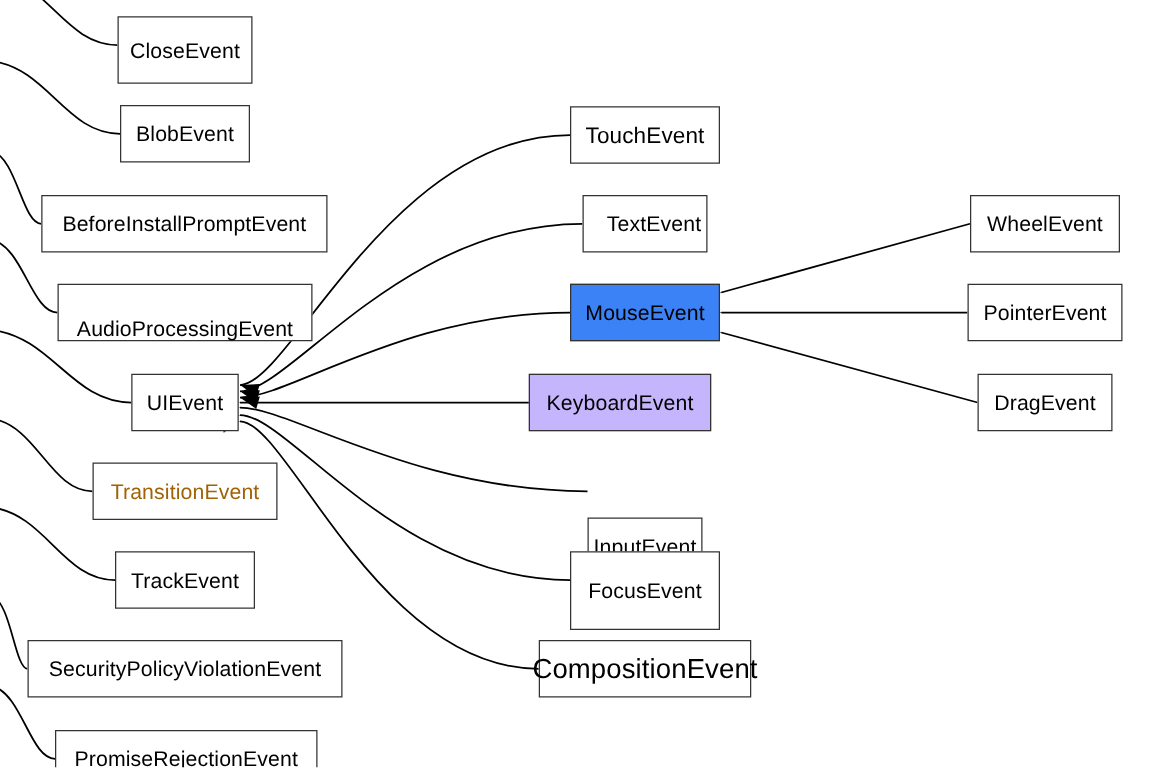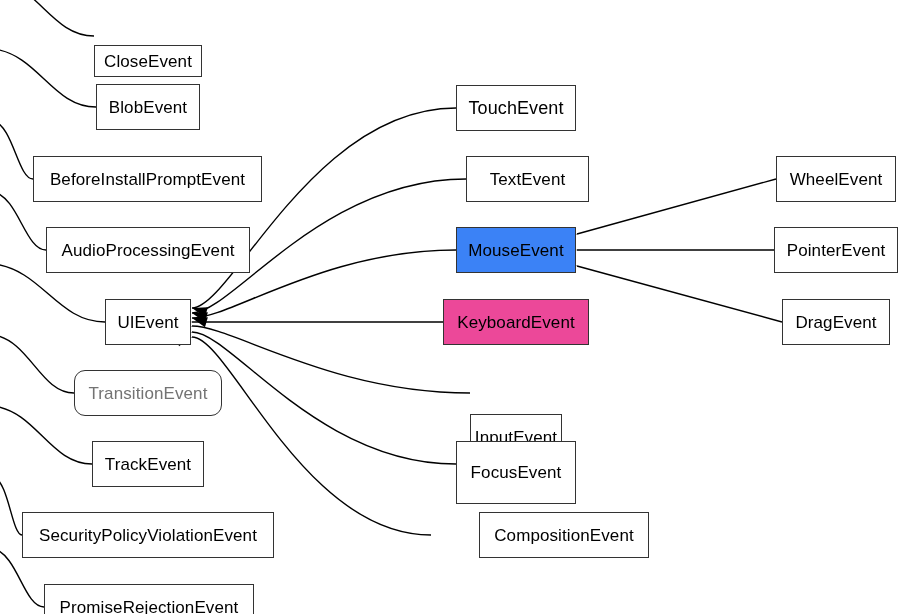--- a/index.html
+++ b/index.html
@@ -80,66 +80,66 @@
         <polygon points="192,326 179.01438881117363,335.1331211561342 176.14776031067683,325.13599951837574" fill="#000000"></polygon>
         <polygon points="192,332 179.01438881117363,341.1331211561342 176.14776031067683,331.13599951837574" fill="#000000"></polygon>
         <polygon points="192,337 179.01438881117363,346.1331211561342 176.14776031067683,336.13599951837574" fill="#000000"></polygon>
         <polygon points="577,234 563.9272909876528,243.00801193818572 561.1567872621757,232.98382573145963" fill="#000000"></polygon>
         <polygon points="577,250 562,255.2 562,244.8" fill="#000000"></polygon>
         <polygon points="577,266 561.159891914573,267.06347347968233 563.9004536604444,257.0310599456883" fill="#000000"></polygon>
       </g>
   </svg>
 
   <div id="nodes-layer">
-      <div class="node" style="left: 94px; top: 13px; width: 108px; height: 32px; border-color: rgb(51, 51, 51); background: rgb(255, 255, 255); color: rgb(0, 0, 0); font-size: 17px; margin-top: 32px;">
+      <div class="node" style="left: 94px; top: 13px; width: 108px; height: 54px; border-color: rgb(51, 51, 51); background: rgb(255, 255, 255); color: rgb(0, 0, 0); font-size: 17px;">
         <span class="node-label">CloseEvent</span>
       </div>
       <div class="node" style="left: 96px; top: 84px; width: 104px; height: 46px; border-color: rgb(51, 51, 51); background: rgb(255, 255, 255); color: rgb(0, 0, 0); font-size: 17px;">
         <span class="node-label">BlobEvent</span>
       </div>
       <div class="node" style="left: 33px; top: 156px; width: 229px; height: 46px; border-color: rgb(51, 51, 51); background: rgb(255, 255, 255); color: rgb(0, 0, 0); font-size: 17px;">
         <span class="node-label">BeforeInstallPromptEvent</span>
       </div>
-      <div class="node" style="left: 46px; top: 227px; width: 204px; height: 46px; border-color: rgb(51, 51, 51); background: rgb(255, 255, 255); color: rgb(0, 0, 0); font-size: 17px;">
+      <div class="node" style="left: 46px; top: 227px; width: 204px; height: 46px; border-color: rgb(51, 51, 51); background: rgb(255, 255, 255); color: rgb(0, 0, 0); font-size: 17px; align-items: flex-end;">
         <span class="node-label">AudioProcessingEvent</span>
       </div>
       <div class="node" style="left: 105px; top: 299px; width: 86px; height: 46px; border-color: rgb(51, 51, 51); background: rgb(255, 255, 255); color: rgb(0, 0, 0); font-size: 17px;">
         <span class="node-label">UIEvent</span>
       </div>
-      <div class="node" style="left: 74px; top: 370px; width: 148px; height: 46px; border-color: rgb(51, 51, 51); background: rgb(255, 255, 255); color: #737373; font-size: 17px; border-radius: 11px;">
+      <div class="node" style="left: 74px; top: 370px; width: 148px; height: 46px; border-color: rgb(51, 51, 51); background: rgb(255, 255, 255); color: #a16207; font-size: 17px;">
         <span class="node-label">TransitionEvent</span>
       </div>
       <div class="node" style="left: 92px; top: 441px; width: 112px; height: 46px; border-color: rgb(51, 51, 51); background: rgb(255, 255, 255); color: rgb(0, 0, 0); font-size: 17px;">
         <span class="node-label">TrackEvent</span>
       </div>
       <div class="node" style="left: 22px; top: 512px; width: 252px; height: 46px; border-color: rgb(51, 51, 51); background: rgb(255, 255, 255); color: rgb(0, 0, 0); font-size: 17px;">
         <span class="node-label">SecurityPolicyViolationEvent</span>
       </div>
       <div class="node" style="left: 44px; top: 584px; width: 210px; height: 46px; border-color: rgb(51, 51, 51); background: rgb(255, 255, 255); color: rgb(0, 0, 0); font-size: 17px;">
         <span class="node-label">PromiseRejectionEvent</span>
       </div>
       <div class="node" style="left: 456px; top: 85px; width: 120px; height: 46px; border-color: rgb(51, 51, 51); background: rgb(255, 255, 255); color: rgb(0, 0, 0); font-size: 18px;">
         <span class="node-label">TouchEvent</span>
       </div>
-      <div class="node" style="left: 466px; top: 156px; width: 123px; height: 46px; border-color: rgb(51, 51, 51); background: rgb(255, 255, 255); color: rgb(0, 0, 0); font-size: 17px;">
+      <div class="node" style="left: 466px; top: 156px; width: 100px; height: 46px; border-color: rgb(51, 51, 51); background: rgb(255, 255, 255); color: rgb(0, 0, 0); font-size: 17px; justify-content: flex-end;">
         <span class="node-label">TextEvent</span>
       </div>
       <div class="node" style="left: 456px; top: 227px; width: 120px; height: 46px; border-color: rgb(51, 51, 51); background: #3b82f6; color: rgb(0, 0, 0); font-size: 17px;">
         <span class="node-label">MouseEvent</span>
       </div>
-      <div class="node" style="left: 443px; top: 299px; width: 146px; height: 46px; border-color: rgb(51, 51, 51); background: #ec4899; color: rgb(0, 0, 0); font-size: 17px;">
+      <div class="node" style="left: 423px; top: 299px; width: 146px; height: 46px; border-color: rgb(51, 51, 51); background: #c4b5fd; color: rgb(0, 0, 0); font-size: 17px;">
         <span class="node-label">KeyboardEvent</span>
       </div>
       <div class="node" style="left: 470px; top: 370px; width: 92px; height: 46px; border-color: rgb(51, 51, 51); background: rgb(255, 255, 255); color: rgb(0, 0, 0); font-size: 17px; margin-top: 44px;">
         <span class="node-label">InputEvent</span>
       </div>
       <div class="node" style="left: 456px; top: 441px; width: 120px; height: 63px; border-color: rgb(51, 51, 51); background: rgb(255, 255, 255); color: rgb(0, 0, 0); font-size: 17px; align-items: center;">
         <span class="node-label">FocusEvent</span>
       </div>
-      <div class="node" style="left: 431px; top: 512px; width: 170px; height: 46px; border-color: rgb(51, 51, 51); background: rgb(255, 255, 255); color: rgb(0, 0, 0); font-size: 17px; margin-left: 48px;">
+      <div class="node" style="left: 431px; top: 512px; width: 170px; height: 46px; border-color: rgb(51, 51, 51); background: rgb(255, 255, 255); color: rgb(0, 0, 0); font-size: 22px;">
         <span class="node-label">CompositionEvent</span>
       </div>
       <div class="node" style="left: 776px; top: 156px; width: 120px; height: 46px; border-color: rgb(51, 51, 51); background: rgb(255, 255, 255); color: rgb(0, 0, 0); font-size: 17px;">
         <span class="node-label">WheelEvent</span>
       </div>
       <div class="node" style="left: 774px; top: 227px; width: 124px; height: 46px; border-color: rgb(51, 51, 51); background: rgb(255, 255, 255); color: rgb(0, 0, 0); font-size: 17px;">
         <span class="node-label">PointerEvent</span>
       </div>
       <div class="node" style="left: 782px; top: 299px; width: 108px; height: 46px; border-color: rgb(51, 51, 51); background: rgb(255, 255, 255); color: rgb(0, 0, 0); font-size: 17px;">
         <span class="node-label">DragEvent</span>

